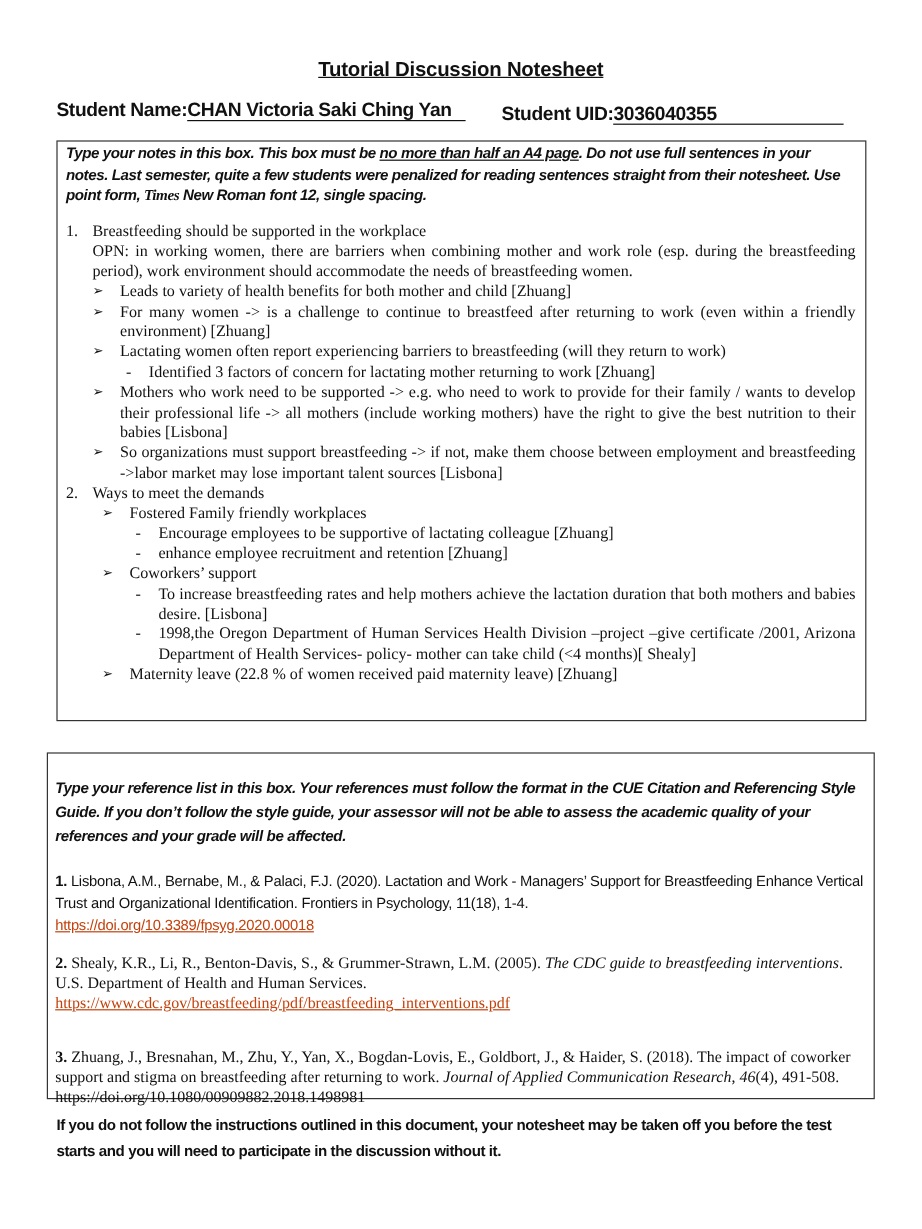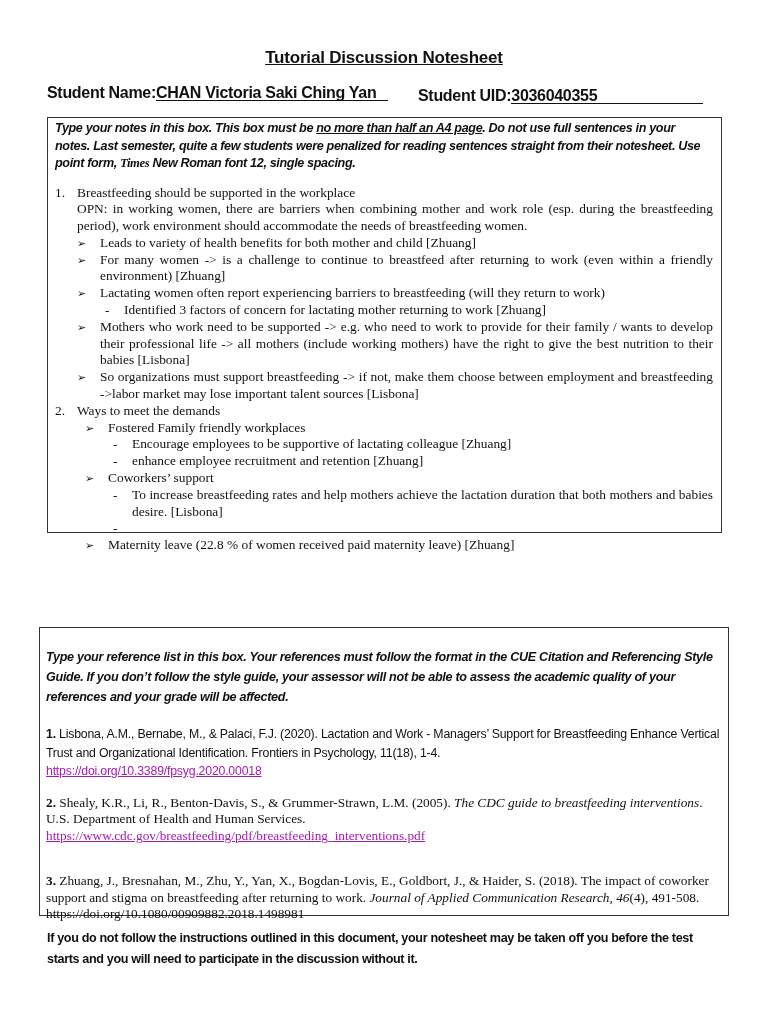--- a/index.html
+++ b/index.html
@@ -21,21 +21,21 @@
       font-weight: normal; text-decoration: underline; display: inline-block;
     }
     #name-row { left: 47px; }
     #name-row .val { width: 232px; border-bottom: 1.5px solid #111; text-decoration: none; font-weight: bold; line-height: 14px; }
     #uid-row { left: 418px; top: 87px; }
     #uid-row .val { width: 192px; border-bottom: 1.5px solid #111; text-decoration: none; font-weight: bold; line-height: 14px; }
 
     .box {
       position: absolute; border: 1.5px solid #333; box-sizing: border-box;
     }
-    #notes-box { left: 47px; top: 117px; width: 675px; height: 416px; padding: 2px 8px 0 7px; }
+    #notes-box { left: 47px; top: 117px; width: 675px; height: 484px; padding: 2px 8px 0 7px; }
     #refs-box { left: 39px; top: 627px; width: 690px; height: 289px; padding: 19px 8px 0 6px; }
 
     .instr {
       font-family: "Liberation Sans", sans-serif; font-style: italic; font-weight: bold;
       font-size: 12.6px; line-height: 17.5px; letter-spacing: -0.35px; margin: 0;
     }
     .instr .ul { text-decoration: underline; }
     .instr .times { font-family: "Liberation Serif", serif; font-weight: bold; }
     .instr.refs { line-height: 20px; letter-spacing: -0.3px; }
 
@@ -52,21 +52,21 @@
     .lvl2 { padding-left: 22px; }
 
     .ref { margin: 0; }
     .ref-sans {
       font-family: "Liberation Sans", sans-serif; font-size: 12.3px; line-height: 18.5px;
       letter-spacing: -0.2px; margin-top: 18px;
     }
     .ref-serif {
       font-family: "Liberation Serif", serif; font-size: 13.3px; line-height: 16.8px;
     }
-    .link { color: #a21caf; text-decoration: underline; margin-top: 28px; }
+    .link { color: #c2410c; text-decoration: underline; margin-top: 28px; }
     .b { font-weight: bold; }
     .i { font-style: italic; }
 
     #footer {
       position: absolute; left: 47px; top: 928px; width: 680px;
       font-family: "Liberation Sans", sans-serif; font-weight: bold; font-size: 12.6px;
       line-height: 21px; letter-spacing: -0.35px;
     }
   </style>
 </head>
@@ -137,20 +137,21 @@
     <div class="row" style="padding-left:30px;">
       <span class="arrow">➢</span>
       <span class="txt">Coworkers’ support</span>
     </div>
     <div class="row" style="padding-left:53px;">
       <span class="dash">-</span>
       <span class="txt">To increase breastfeeding rates and help mothers achieve the lactation duration that both mothers and babies desire. [Lisbona]</span>
     </div>
     <div class="row" style="padding-left:53px;">
       <span class="dash">-</span>
+      <span class="txt">1998,the Oregon Department of Human Services Health Division –project –give certificate /2001, Arizona Department of Health Services- policy- mother can take child (&lt;4 months)[ Shealy]</span>
     </div>
     <div class="row" style="padding-left:30px;">
       <span class="arrow">➢</span>
       <span class="txt">Maternity leave (22.8 % of women received paid maternity leave)  [Zhuang]</span>
     </div>
   </div>
 </div>
 
 <div id="refs-box" class="box">
   <p class="instr refs">Type your reference list in this box. Your references must follow the format in the CUE Citation and Referencing Style Guide. If you don’t follow the style guide, your assessor will not be able to assess the academic quality of your references and your grade will be affected.</p>

